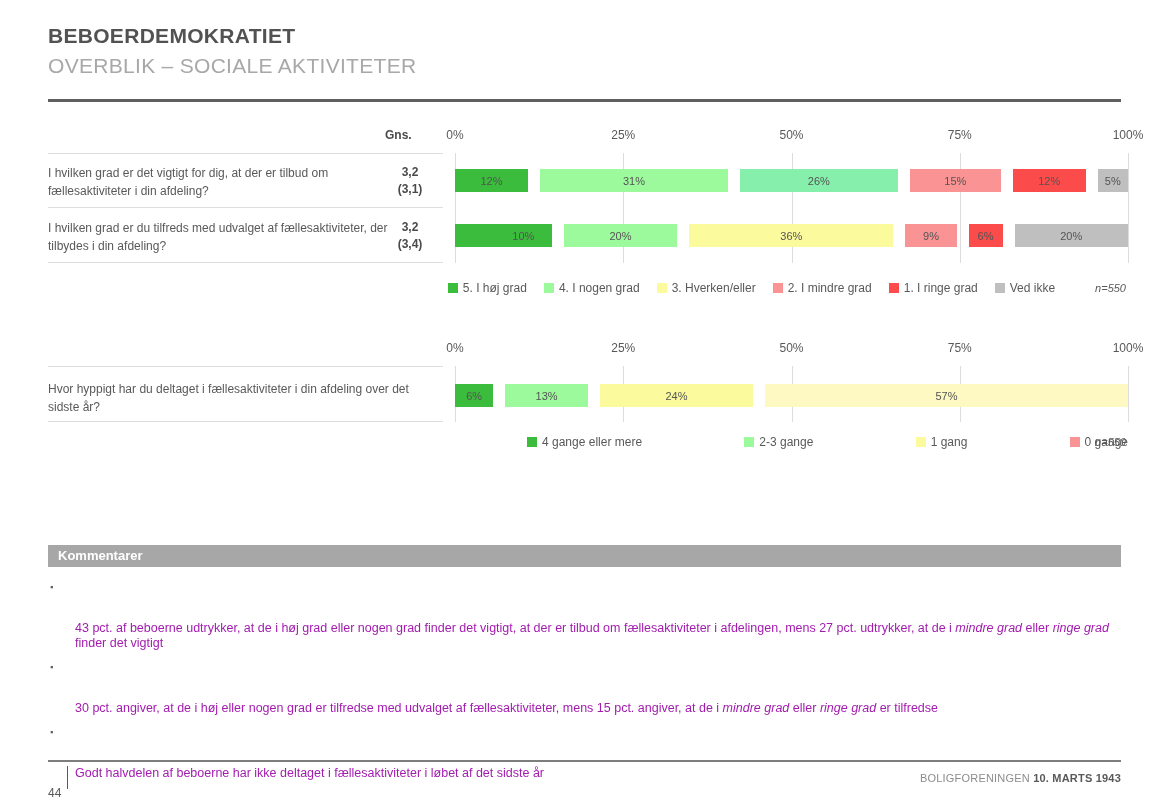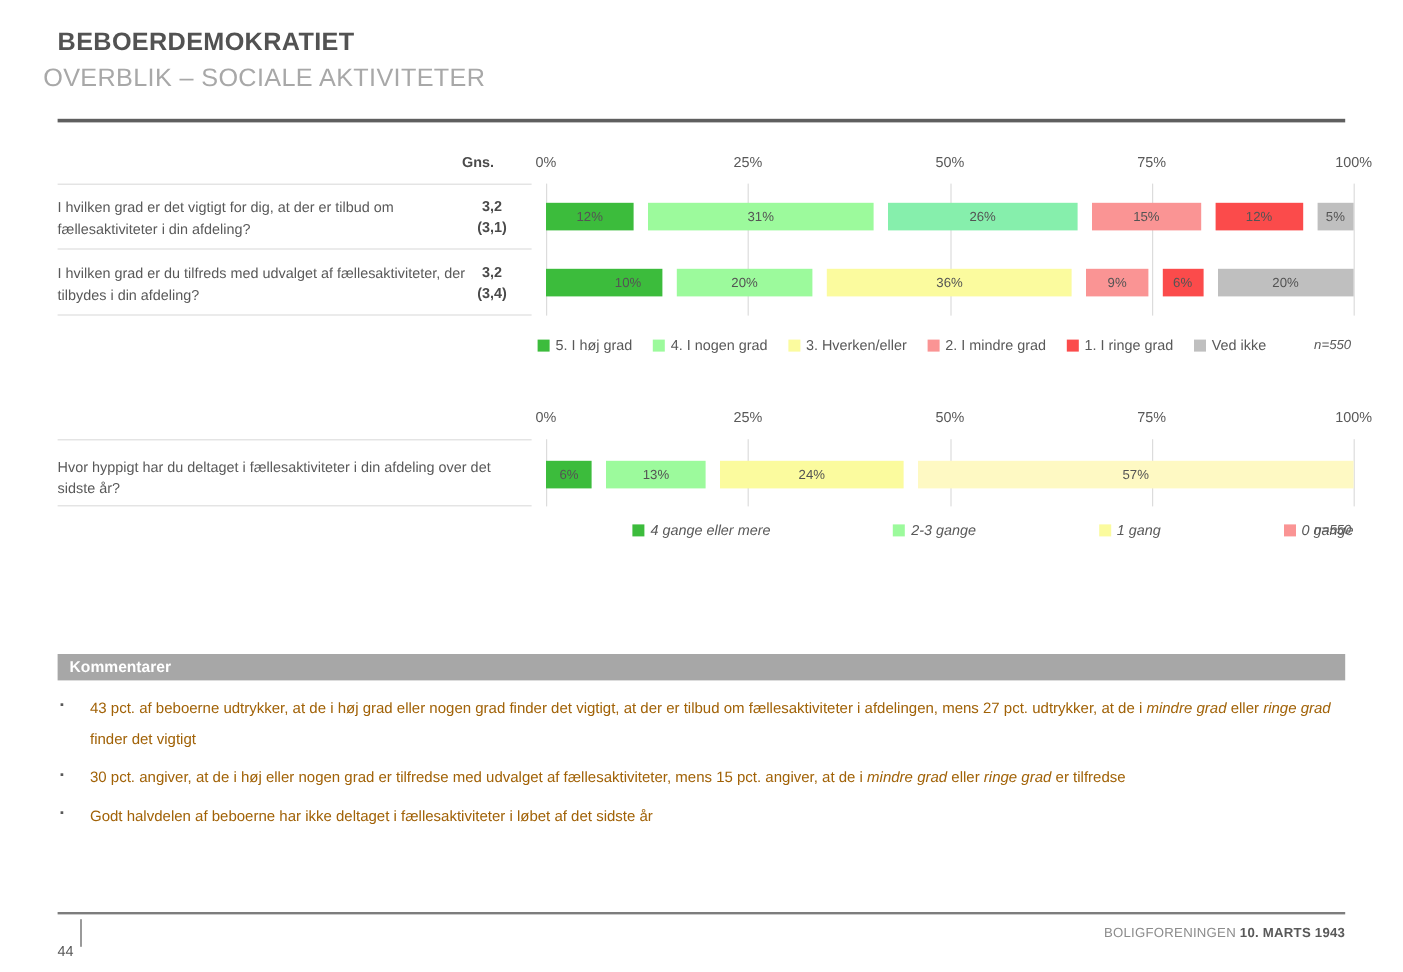--- a/index.html
+++ b/index.html
@@ -3,49 +3,49 @@
 <meta charset="utf-8">
 <style>
   html,body{margin:0;padding:0;background:#fff;}
   .slide{
     position:relative;width:1169px;height:810px;background:#ffffff;
     font-family:"Liberation Sans",sans-serif;color:#595959;overflow:hidden;
   }
   .abs{position:absolute;}
   
   .title{left:48px;top:24px;font-size:21px;font-weight:700;color:#525252;letter-spacing:.3px;}
-  .subtitle{left:36px;top:54px;font-size:21px;font-weight:400;color:#a8a8a8;letter-spacing:.3px;}
+  .subtitle{left:48px;top:54px;font-size:21px;font-weight:400;color:#a8a8a8;letter-spacing:.3px;}
   .rule-top{left:48px;top:99px;width:1073px;height:3px;background:#5f5f5f;}
   
   .gns-header{width:50px;font-size:12px;font-weight:700;color:#4a4a4a;}
   .axis{width:673px;height:14px;}
   .tick{position:absolute;top:0;transform:translateX(-50%);font-size:12px;color:#595959;white-space:nowrap;}
   .plot{width:673px;}
   .gridline{position:absolute;top:0;bottom:0;width:1px;background:#dcdcdc;}
   .sep{left:48px;width:395px;height:1px;background:#dedede;}
   .question{left:48px;width:348px;font-size:12px;line-height:1.5;color:#595959;}
   .gnsval{width:50px;text-align:center;font-size:12px;font-weight:700;line-height:1.45;color:#4a4a4a;}
   .bar{position:absolute;left:0;width:100%;height:23px;display:flex;gap:12px;}
   .seg{height:100%;display:flex;align-items:center;justify-content:center;overflow:hidden;}
   .seg span{font-size:11px;color:#545454;white-space:nowrap;}
   
   .legend{width:673px;height:16px;display:flex;align-items:center;font-size:12px;color:#595959;}
   .legend-center{justify-content:center;gap:17px;padding-right:80px;box-sizing:border-box;}
-  .legend-spread{justify-content:space-between;padding-left:72px;box-sizing:border-box;font-style:italic;}
+  .legend-spread{justify-content:space-between;padding-left:72px;box-sizing:border-box;}
   .legend-item{display:flex;align-items:center;gap:5px;white-space:nowrap;}
   .swatch{width:10px;height:10px;display:inline-block;}
   .nlabel{font-size:11px;font-style:italic;color:#595959;white-space:nowrap;}
   .nlabel-abs{position:absolute;right:2px;top:2px;}
   
   .comments-bar{left:48px;top:545px;width:1073px;height:22px;background:#a7a7a7;}
   .comments-bar span{display:block;padding-left:10px;line-height:22px;font-size:13px;font-weight:700;color:#ffffff;}
   .bullets{left:48px;top:577px;width:1076px;}
   .bullet{display:flex;margin-bottom:6px;}
   .bullet .marker{width:14px;flex:0 0 14px;font-size:9px;line-height:20px;color:#595959;padding-left:2px;}
-  .bullet .btext{flex:1;font-size:12.5px;line-height:26px;color:#a16207;padding-left:11px;}
+  .bullet .btext{flex:1;font-size:12.5px;line-height:15px;color:#a21caf;padding-left:11px;margin-top:44px;}
   .bullet .it{font-style:italic;}
   
   .rule-bottom{left:48px;top:760px;width:1073px;height:2px;background:#7d7d7d;}
   .page-num{left:48px;top:770px;font-size:12px;color:#595959;margin-top:16px;}
   .page-div{left:67px;top:766px;width:1px;height:23px;background:#595959;}
   .footer-right{right:48px;top:772px;font-size:11px;letter-spacing:.2px;white-space:nowrap;}
   .footer-org{color:#8c8c8c;font-weight:400;}
   .footer-date{color:#595959;font-weight:700;}
 </style>
 </head>

